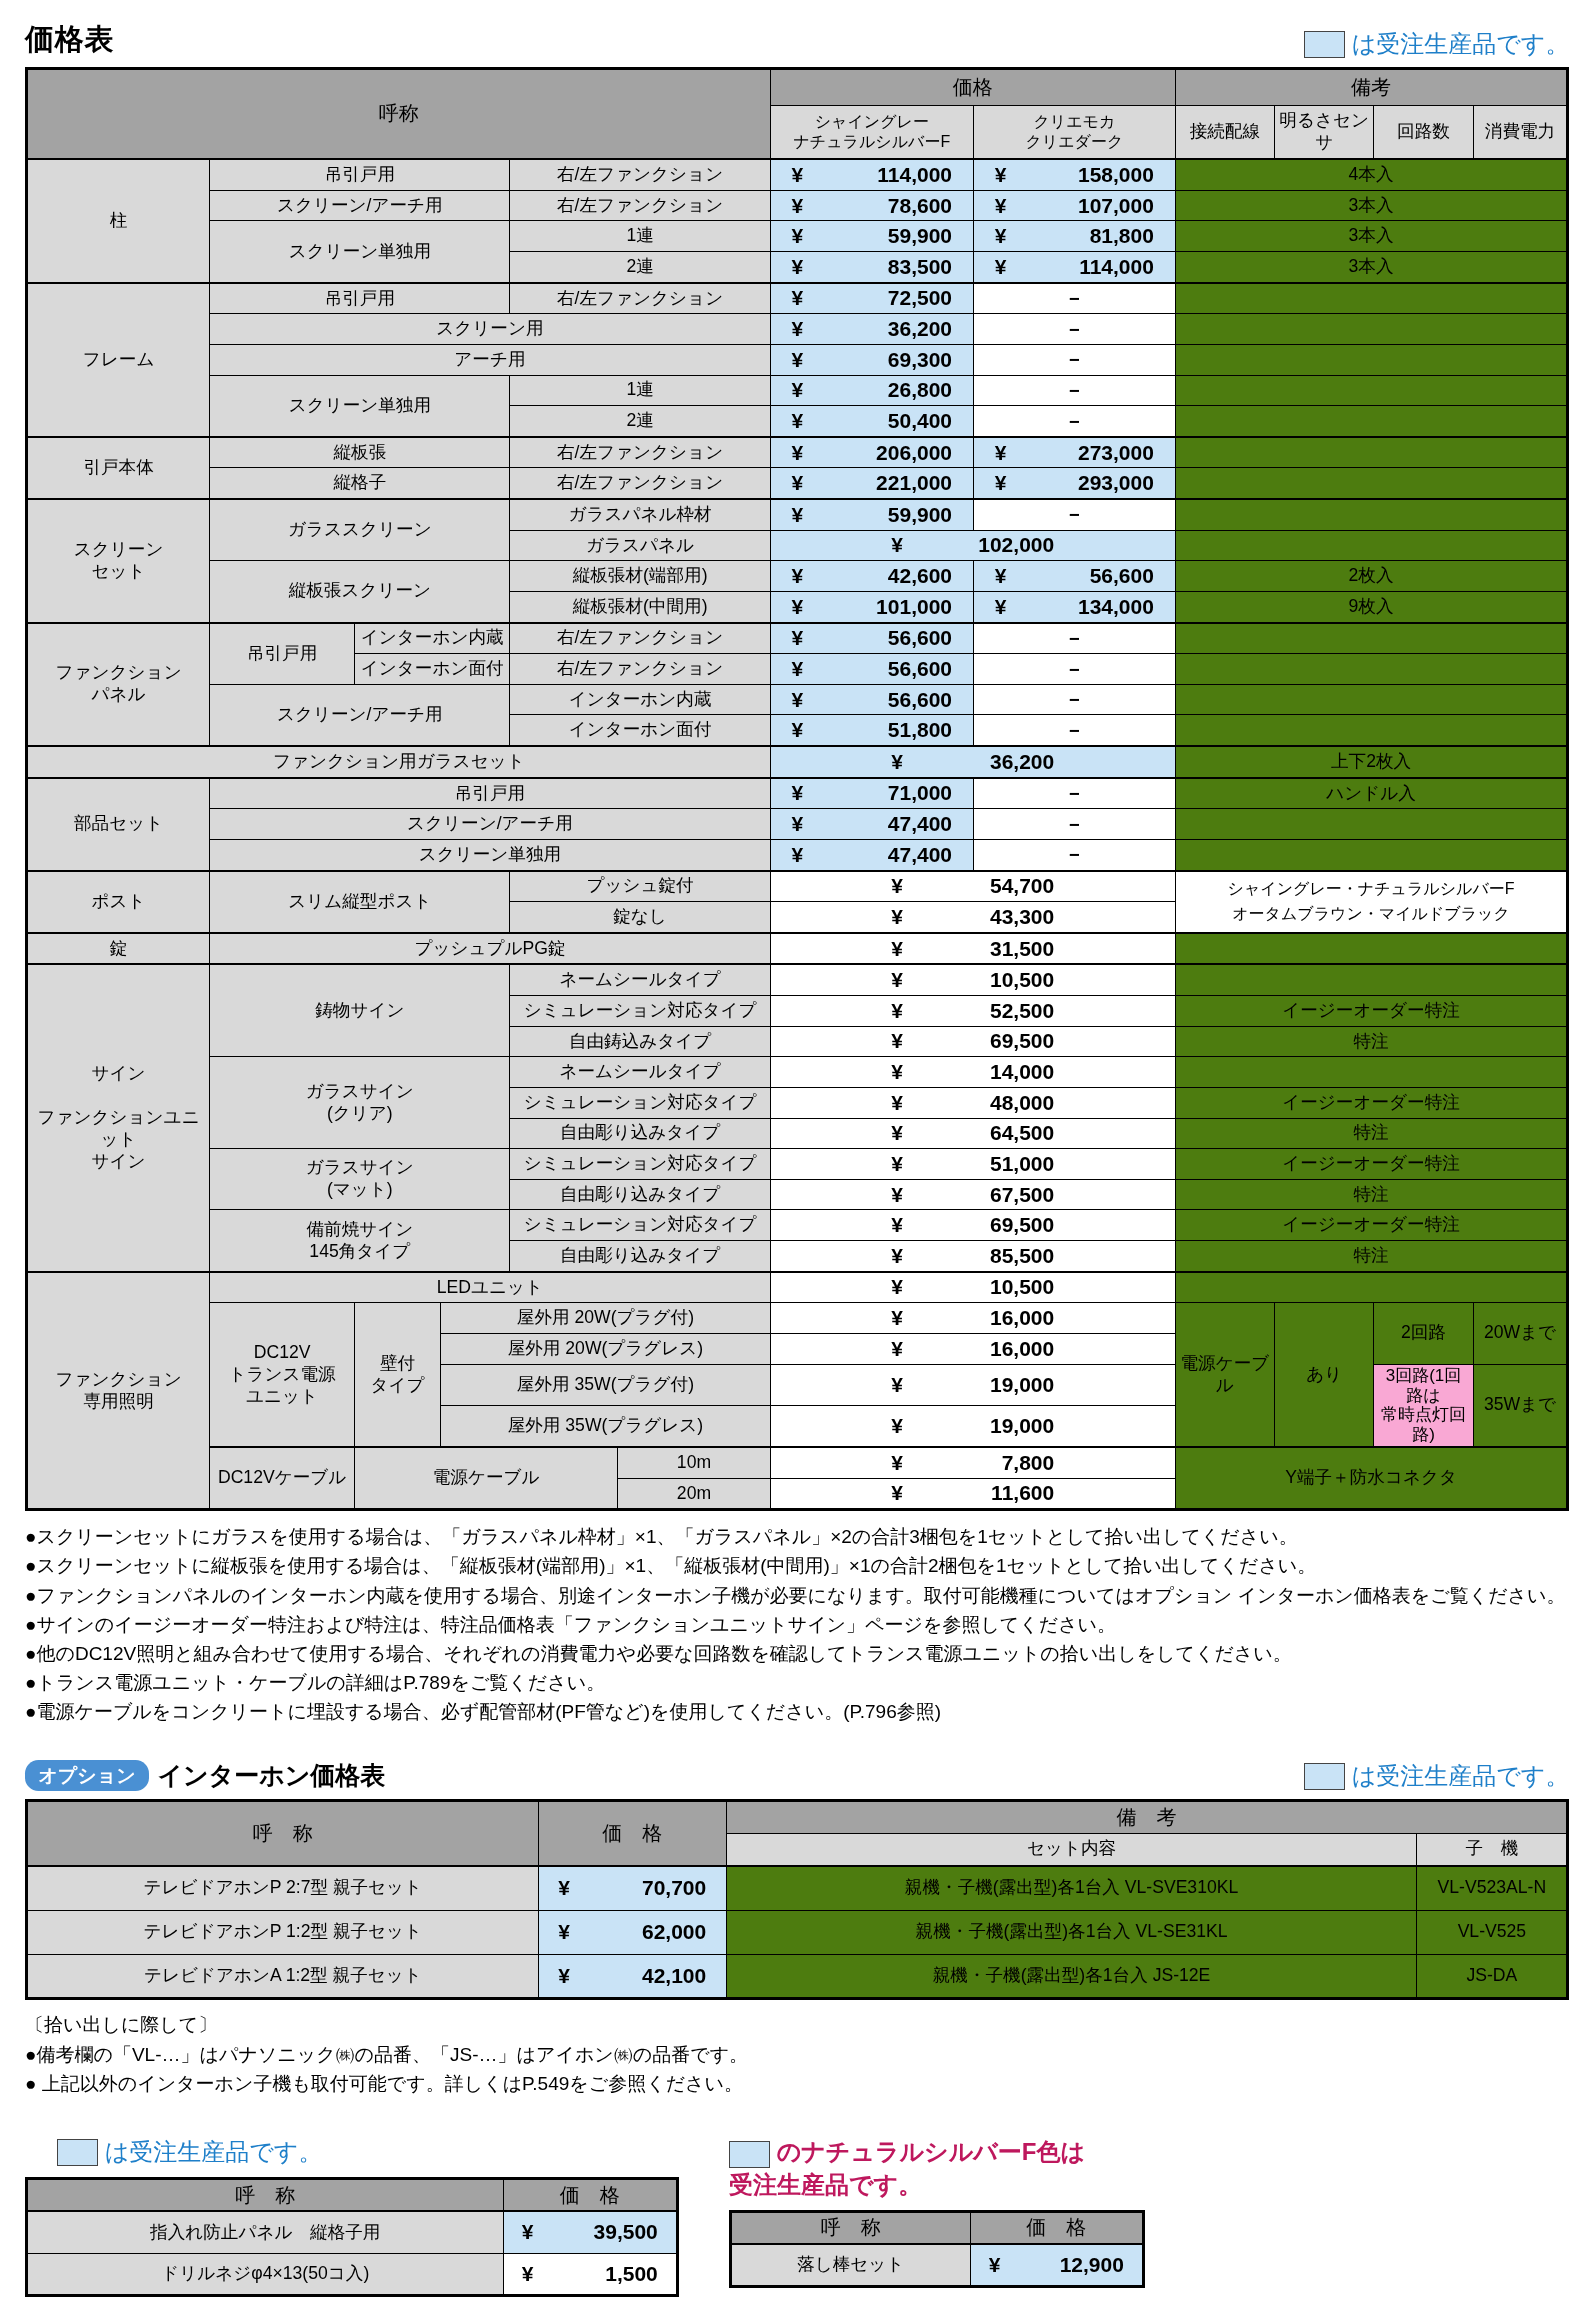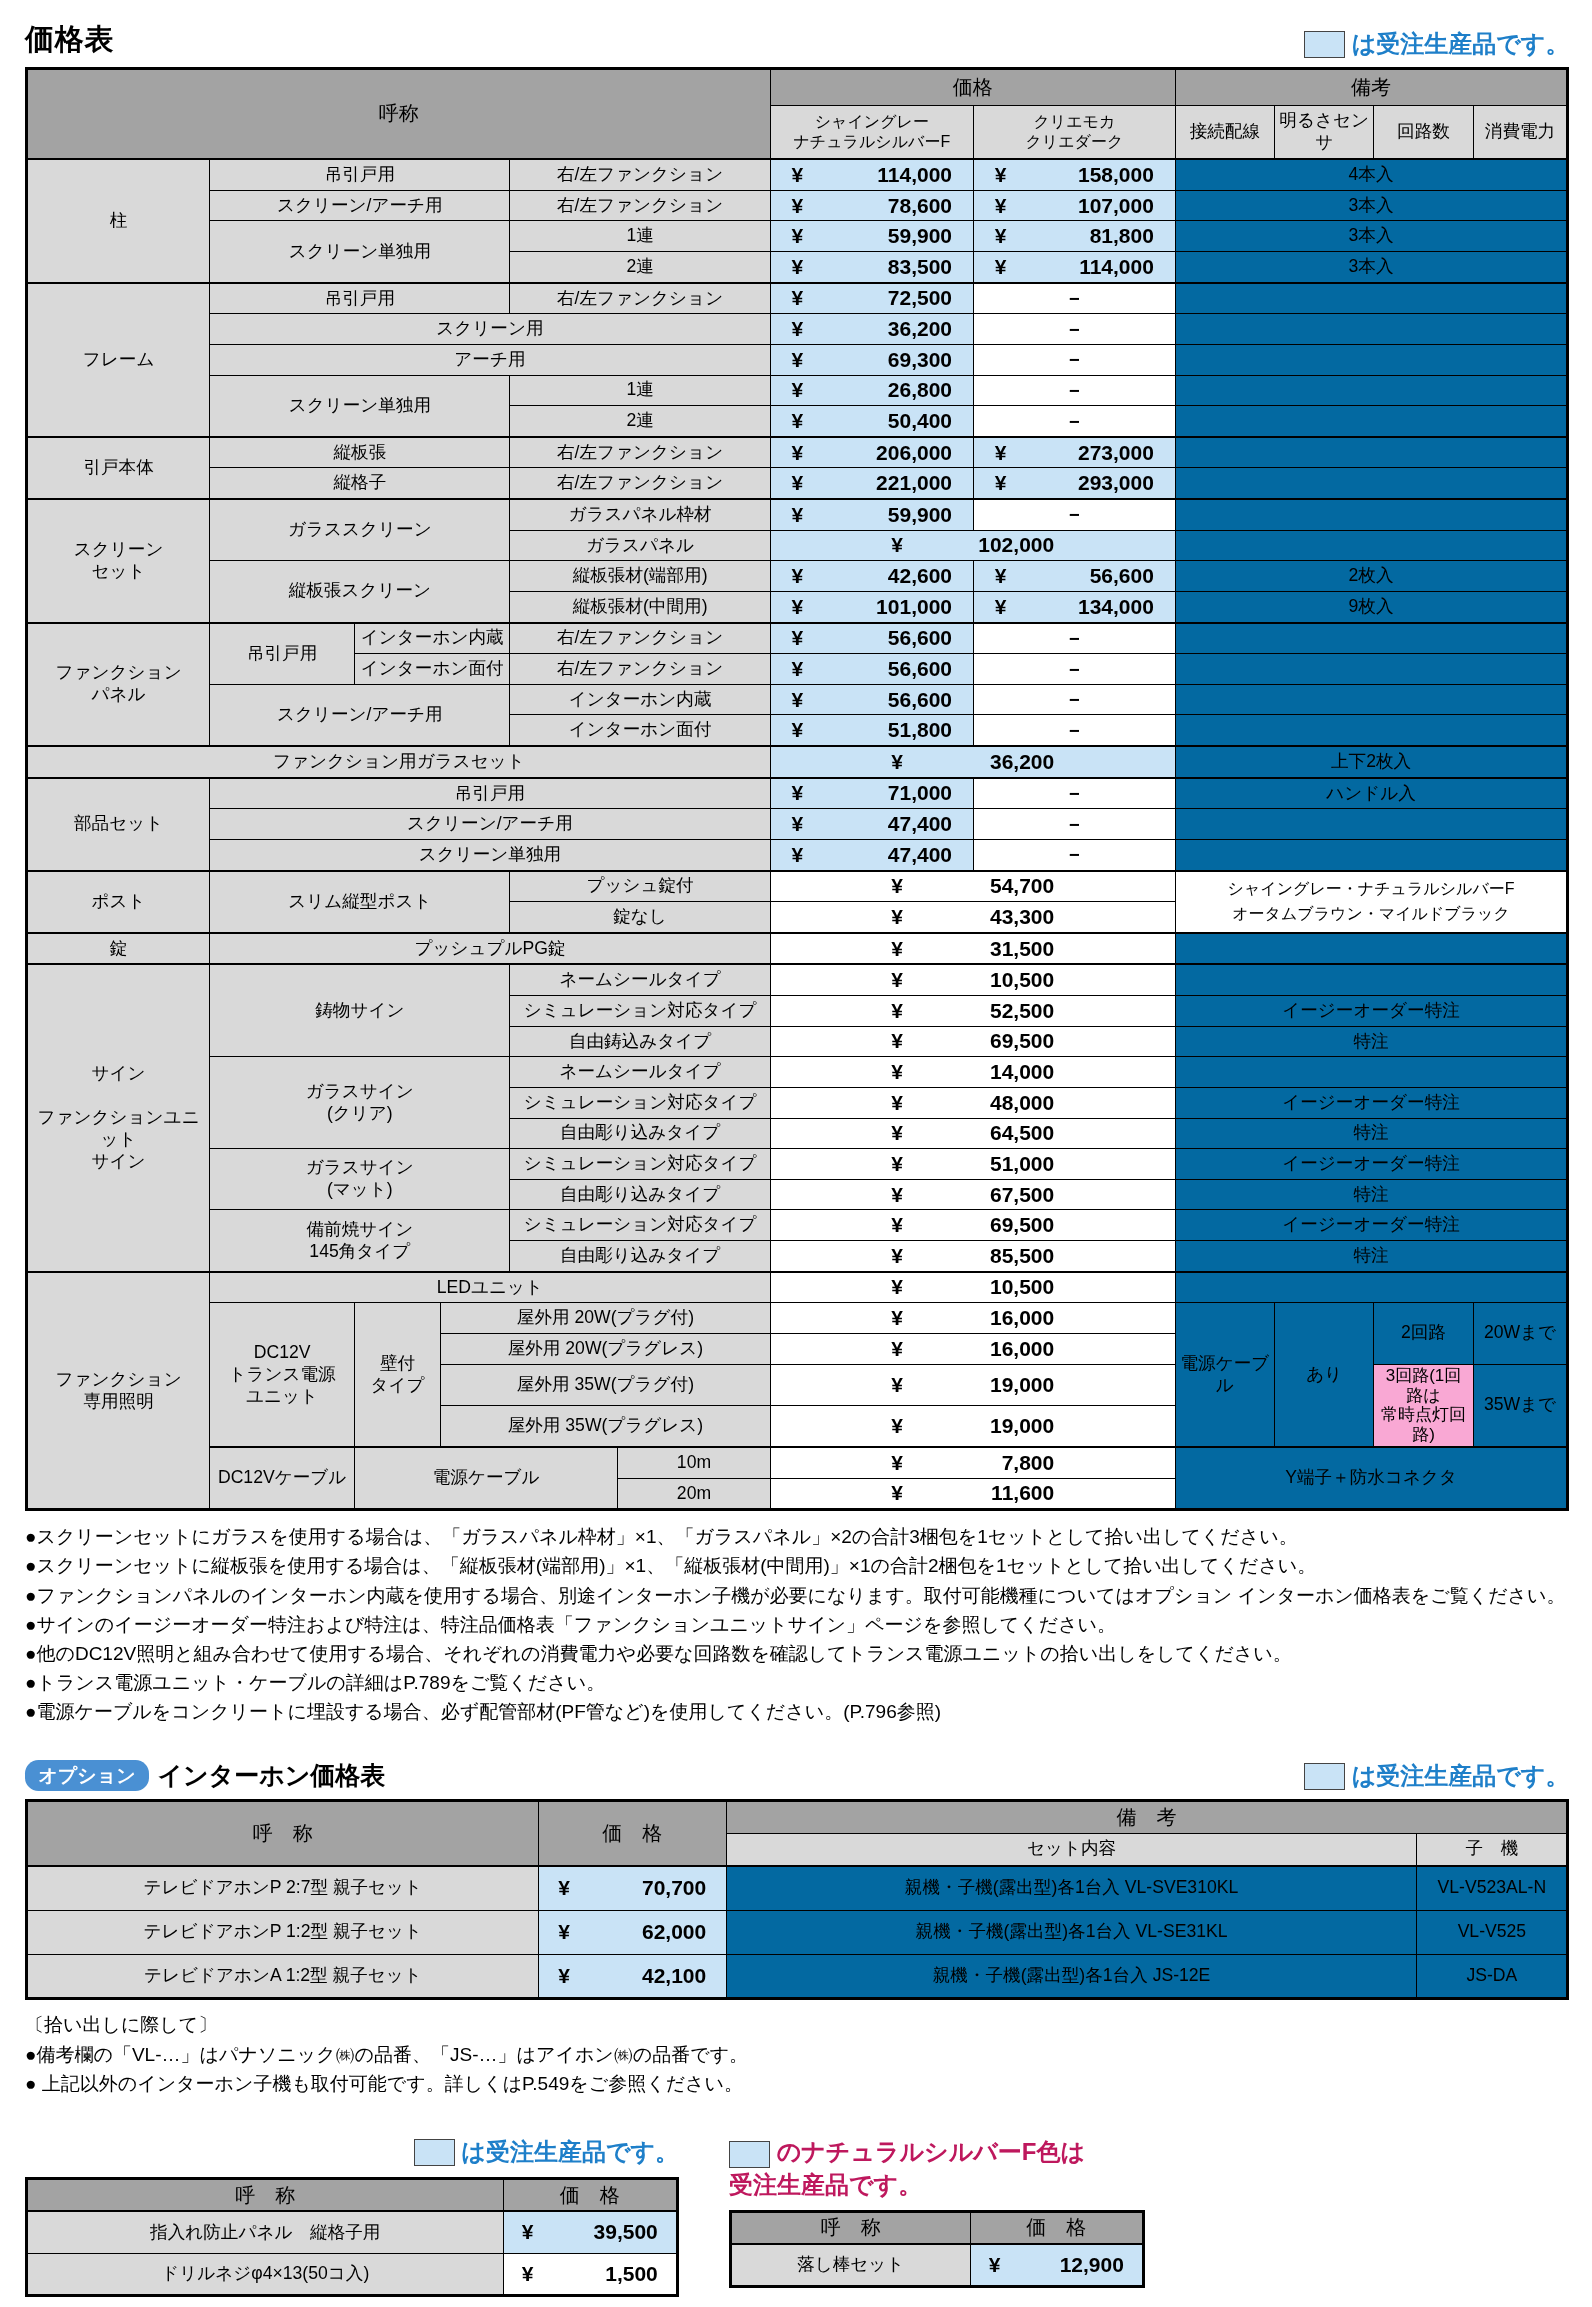--- a/index.html
+++ b/index.html
@@ -1,29 +1,29 @@
 <!DOCTYPE html>
 <html lang="ja" style="font-size:13.4px"><head>
 <meta charset="utf-8">
 <style>
   html,body{margin:0;padding:0;background:#fff;}
   body{width:1592px;height:2307px;font-family:"Liberation Sans","DejaVu Sans",sans-serif;color:#000;}
   .page{padding:20px 22.6px 0 25px;box-sizing:border-box;}
   .row-between{display:flex;justify-content:space-between;align-items:flex-end;}
   .page-title{font-size:29px;font-weight:bold;letter-spacing:0.8px;}
-  .legend{font-size:24px;font-weight:bold;color:#1e7fc9;display:flex;align-items:center;gap:6.7px;justify-content:flex-end;padding-left:32px;}
+  .legend{font-size:24px;font-weight:normal;color:#1e7fc9;display:flex;align-items:center;gap:6.7px;justify-content:flex-start;padding-left:32px;}
   .mto-box{display:inline-block;width:39px;height:25px;background:#c9e3f6;border:0.8px solid #444;flex:0 0 auto;}
   table{border-collapse:collapse;table-layout:fixed;width:100%;border:3.3px solid #000;background:#fff;}
   td{border:0.8px solid #000;text-align:center;vertical-align:middle;white-space:pre-line;overflow:hidden;padding:1.7px 3.3px;box-sizing:border-box;line-height:1.25;}
   tr.sec>td{border-top:2.5px solid #000;}
   .h{background:#a3a3a3;font-size:20px;height:37px;margin-left:8px;}
   .h2{background:#d9d9d9;font-size:16px;}
   .sub{background:#d9d9d9;font-size:17.6px;height:39px;}
   .lbl{background:#d9d9d9;font-size:17.6px;}
-  .note{background:#0369a1;font-size:17.6px;}
+  .note{background:#4d7c0f;font-size:17.6px;}
   .noteS{background:#f9a8d4;font-size:17px;line-height:1.15;margin-top:16px;}
   .noteL{background:#fff;font-size:16px;line-height:1.55;}
   .dash{background:#fff;font-size:18.4px;font-weight:bold;}
   .price{background:#fff;font-size:21px;font-weight:bold;}
   .price.mto{background:#c9e3f6;}
   .pw{display:inline-flex;justify-content:space-between;align-items:baseline;width:82%;max-width:163px;}
   .price.wide .pw{width:42%;min-width:155px;}
   #main-table tbody td{height:28px;}
   #main-table thead tr:nth-child(2) .h2{height:54px;}
   #intercom-table thead td{height:33px;}

